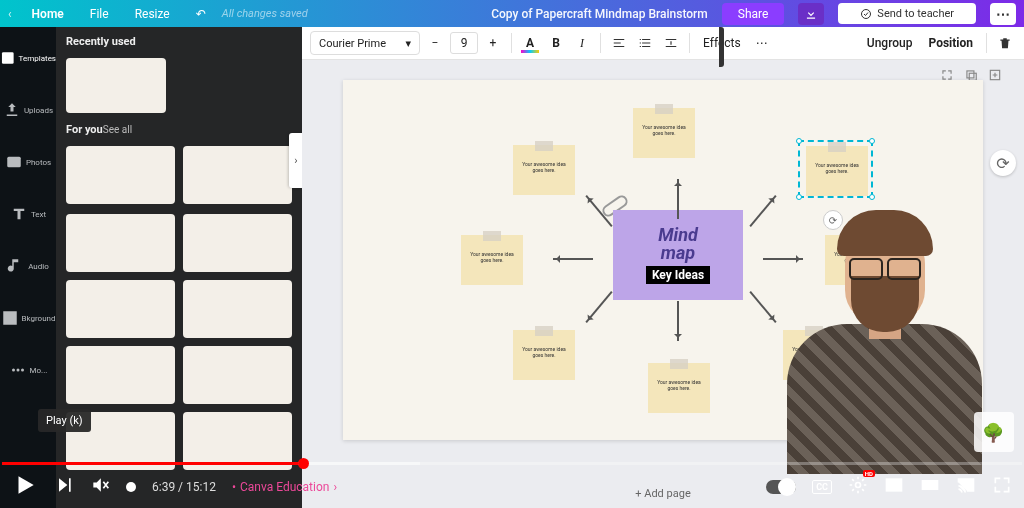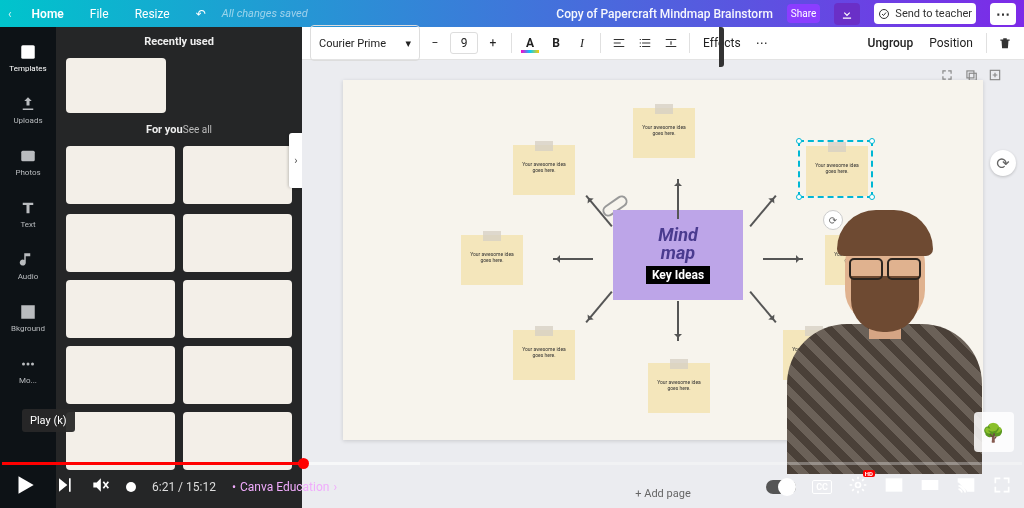--- a/index.html
+++ b/index.html
@@ -6,44 +6,44 @@
   body{width:1024px;height:508px;overflow:hidden;background:#000;position:relative}
   .app{position:absolute;inset:0;display:flex;flex-direction:column;background:#fff}
   
   .topbar{height:27px;background:linear-gradient(90deg,#00c4cc,#7d2ae8);display:flex;align-items:center;color:#fff;font-size:12px;padding:0 8px;gap:14px}
   .topbar .chev{opacity:.8}
   .topbar .mitem{cursor:pointer;padding:4px 6px;border-radius:4px}
   .topbar .mitem.home{font-weight:600}
   .topbar .saved{opacity:.55;font-style:italic;font-size:11px;margin-left:-4px}
   .topbar .spacer{flex:1}
   .doctitle{font-size:12px;font-weight:500;opacity:.95}
-  .share{background:#8b3dff;padding:4px 4px;border-radius:4px;font-size:10px}
+  .share{background:#8b3dff;padding:4px 16px;border-radius:4px;font-size:12px}
   .dlbtn{background:#6a2fc7;width:26px;height:22px;border-radius:4px;display:flex;align-items:center;justify-content:center}
-  .teacher{background:#fff;color:#333;padding:4px 4px;border-radius:4px;font-size:11px;display:flex;align-items:center;gap:5px}
+  .teacher{background:#fff;color:#333;padding:4px 22px;border-radius:4px;font-size:11px;display:flex;align-items:center;gap:5px}
   .dots{background:#fff;color:#333;width:26px;height:22px;border-radius:4px;display:flex;align-items:center;justify-content:center;font-size:14px;font-weight:bold}
   
   .mainrow{flex:1;display:flex;min-height:0}
   .rail{width:56px;background:#0d1216;display:flex;flex-direction:column;align-items:center;padding-top:6px;gap:2px}
-  .rail .ritem{width:56px;height:50px;display:flex;flex-direction:column;align-items:center;justify-content:center;color:#b9bcbf;font-size:8px;gap:3px;cursor:pointer}
+  .rail .ritem{width:56px;height:50px;display:flex;flex-direction:row;align-items:center;justify-content:center;color:#b9bcbf;font-size:8px;gap:3px;cursor:pointer}
   .rail .ritem.active{color:#fff}
   .rail .ritem svg{width:18px;height:18px;fill:currentColor}
   .panel{width:246px;background:#252627;display:flex;flex-direction:column;padding:8px 10px;gap:10px;overflow:hidden;color:#fff}
   .search{background:#fff;border-radius:5px;height:30px;display:flex;align-items:center;padding:0 8px;gap:8px;color:#777}
   .search svg{width:14px;height:14px;fill:#555}
   .search input{border:none;outline:none;flex:1;font-size:12px;color:#333;background:transparent}
   .sliders{width:16px;height:16px;fill:#555}
-  .sect{font-size:11px;font-weight:700;color:#eee;display:flex;justify-content:center;align-items:center}
+  .sect{font-size:11px;font-weight:700;color:#eee;display:flex;justify-content:flex-start;align-items:center}
   .sect .seeall{font-size:10px;font-weight:400;color:#bbb}
   .thumbrow{display:flex;gap:8px}
   .thumb{background:#f3efe8;border-radius:4px;height:55px;flex:1;position:relative;overflow:hidden}
   .thumb.small{height:58px}
   .grid2{display:grid;grid-template-columns:1fr 1fr;gap:8px}
   .canvaswrap{flex:1;display:flex;flex-direction:column;background:#ebecf0;min-width:0}
   .toolbar{height:33px;background:#fff;border-bottom:1px solid #e3e3e3;display:flex;align-items:center;padding:0 8px;gap:4px;font-size:12px;color:#222}
-  .fontsel{width:110px;height:36px;border:1px solid #ddd;border-radius:4px;display:flex;align-items:center;justify-content:space-between;padding:0 8px;font-size:11px}
+  .fontsel{width:110px;height:24px;border:1px solid #ddd;border-radius:4px;display:flex;align-items:center;justify-content:space-between;padding:0 8px;font-size:11px}
   .sq{width:22px;height:22px;display:flex;align-items:center;justify-content:center;border-radius:3px;cursor:pointer}
   .divv{width:1px;height:20px;background:#e0e0e0;margin:0 3px}
   .tool-spacer{flex:1}
   .fontcolor{position:relative;font-weight:700}
   .fontcolor::after{content:"";position:absolute;left:2px;right:2px;bottom:1px;height:3px;background:linear-gradient(90deg,#f0c,#0cf,#fc0)}
   .canvasarea{flex:1;position:relative;overflow:hidden;display:flex;align-items:flex-start;justify-content:center;padding:20px 18px 0}
   .page{width:640px;height:360px;background:#f7f4ed;position:relative;box-shadow:0 1px 4px rgba(0,0,0,.15)}
   .pageicons{position:absolute;top:8px;right:22px;display:flex;gap:10px;color:#888}
   .pageicons svg{width:14px;height:14px;fill:currentColor}
   
@@ -74,30 +74,30 @@
   .neck{position:absolute;bottom:135px;left:82px;width:32px;height:25px;background:#d5a584}
   .head{position:absolute;bottom:150px;left:58px;width:80px;height:100px;background:#e0b28f;border-radius:40px 40px 34px 34px}
   .hair{position:absolute;bottom:218px;left:50px;width:96px;height:46px;background:#6e4a32;border-radius:44px 44px 8px 8px}
   .beard{position:absolute;bottom:142px;left:64px;width:68px;height:56px;background:#6e4a32;border-radius:0 0 32px 32px}
   .glasses{position:absolute;bottom:198px;left:62px;width:72px;height:18px}
   .glasses::before,.glasses::after{content:"";position:absolute;width:30px;height:18px;border:2px solid #2a241f;border-radius:5px;top:0}
   .glasses::before{left:0}.glasses::after{right:0}
   .badge{position:absolute;right:10px;bottom:56px;width:40px;height:40px;background:rgba(255,255,255,.85);border-radius:4px;display:flex;align-items:center;justify-content:center;font-size:18px}
   
   .yt{position:absolute;left:0;right:0;bottom:0;height:46px;display:flex;flex-direction:column;pointer-events:none}
-  .tooltip{position:absolute;left:22px;bottom:76px;background:rgba(40,40,40,.95);color:#fff;font-size:11px;padding:5px 8px;border-radius:3px}
+  .tooltip{position:absolute;left:38px;bottom:76px;background:rgba(40,40,40,.95);color:#fff;font-size:11px;padding:5px 8px;border-radius:3px}
   .progress{height:3px;background:rgba(255,255,255,.3);position:relative;margin:0 2px}
   .progress .played{position:absolute;left:0;top:0;bottom:0;width:29%;background:#ff0000}
   .progress .dot{position:absolute;left:29%;top:-4px;width:11px;height:11px;background:#ff0000;border-radius:50%}
   .progress .buffer{position:absolute;left:29%;top:0;bottom:0;width:12%;background:rgba(255,255,255,.45)}
   .ctrlrow{flex:1;display:flex;align-items:center;padding:0 12px;gap:16px;color:#fff;font-size:12px}
   .ctrlrow svg{width:20px;height:20px;fill:#fff}
   .ctrlrow .big svg{width:26px;height:26px}
   .time{font-size:12px;color:#ddd}
-  .chtitle{font-size:12px;color:#f0abfc;display:flex;align-items:center;gap:4px}
+  .chtitle{font-size:12px;color:#ec4899;display:flex;align-items:center;gap:4px}
   .ctrlrow .sp{flex:1}
   .toggle{width:30px;height:14px;background:#555;border-radius:8px;position:relative}
   .toggle::after{content:"";position:absolute;right:0;top:-2px;width:18px;height:18px;background:#fff;border-radius:50%}
   .cc{border:1px solid #fff;font-size:9px;padding:1px 3px;border-radius:2px;font-weight:bold}
   .gear{position:relative}
   .gear .hd{position:absolute;top:-5px;right:-7px;background:#ff0000;color:#fff;font-size:6px;padding:0 2px;border-radius:2px;font-weight:bold}
   .curtab{position:absolute;right:300px;top:27px;width:5px;height:40px;background:#333;border-radius:0 3px 3px 0;z-index:5}
   .chevtmpl{position:absolute;right:-1px;top:106px;width:14px;height:55px;background:#fff;border-radius:3px 0 0 3px;display:flex;align-items:center;justify-content:center;color:#555;font-size:11px;box-shadow:-1px 0 3px rgba(0,0,0,.2)}
 </style>
 </head>
@@ -234,21 +234,21 @@
         <div class="sq">
             <svg width="14" height="14" viewBox="0 0 24 24" fill="#333">
               <path d="M3 5h18v2H3zm0 12h18v2H3zM11 9h2v6h-2z"></path>
             </svg>
           </div>
         <div class="divv"></div>
         <div class="sq" style="width:auto;padding:0 6px">Effects</div>
         <div class="sq">⋯</div>
         <div class="tool-spacer"></div>
         <div class="sq" style="width:auto;padding:0 6px;font-weight:500">Ungroup</div>
-        <div class="sq" style="width:auto;padding:0 6px;font-weight:400">Position</div>
+        <div class="sq" style="width:auto;padding:0 6px;font-weight:700">Position</div>
         <div class="divv"></div>
         <div class="sq">
             <svg width="14" height="14" viewBox="0 0 24 24" fill="#333">
               <path d="M6 7h12l-1 14H7zM9 4h6v2H9zM4 6h16v2H4z"></path>
             </svg>
           </div>
       </div>
 
       <div class="canvasarea">
         <div class="pageicons">
@@ -325,21 +325,21 @@
           <path d="M6 4l14 8-14 8z"></path>
         </svg></span>
     <span><svg viewBox="0 0 24 24">
           <path d="M6 4l10 8-10 8zM18 4h2v16h-2z"></path>
         </svg></span>
     <span><svg viewBox="0 0 24 24">
           <path d="M4 9h4l5-5v16l-5-5H4z"></path>
           <path d="M16 8l6 8M22 8l-6 8" stroke="#fff" stroke-width="2" fill="none"></path>
         </svg></span>
     <span style="width:10px;height:10px;background:#fff;border-radius:50%"></span>
-    <span class="time"><span>6:21</span> / <span>15:12</span></span>
+    <span class="time"><span>6:39</span> / <span>15:12</span></span>
     <span class="chtitle">• <span>Canva Education</span> <span>›</span></span>
     <span class="sp"></span>
     <span class="toggle"></span>
     <span class="cc">CC</span>
     <span class="gear"><svg viewBox="0 0 24 24">
           <circle cx="12" cy="12" r="3" fill="none" stroke="#fff" stroke-width="2"></circle>
           <path d="M12 2v3m0 14v3M2 12h3m14 0h3M5 5l2 2m10 10l2 2M5 19l2-2m10-10l2-2" stroke="#fff" stroke-width="2"></path>
         </svg><span class="hd">HD</span></span>
     <span><svg viewBox="0 0 24 24" fill="none" stroke="#fff" stroke-width="2">
           <rect x="3" y="5" width="18" height="14"></rect>

